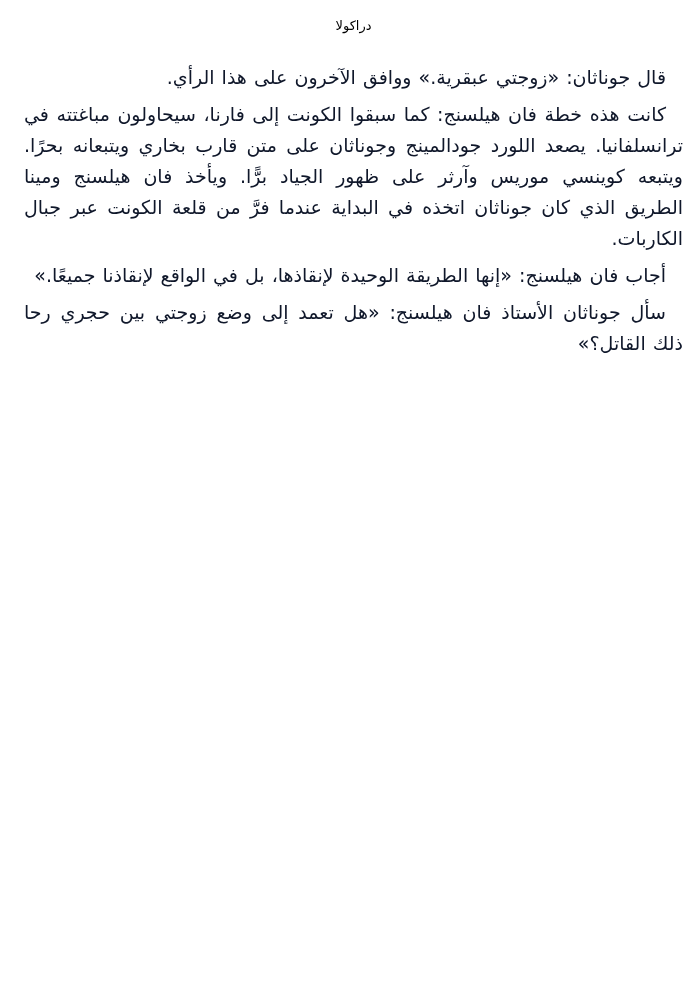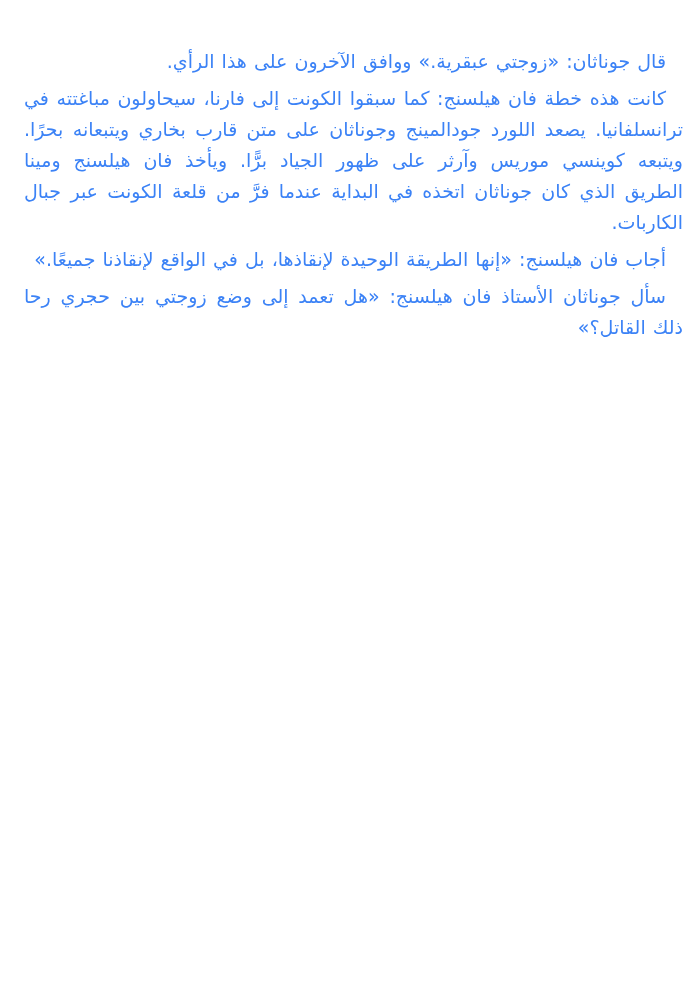--- a/index.html
+++ b/index.html
@@ -25,32 +25,33 @@
       color: #000000;
       letter-spacing: 0.2px;
     }
     .body-text {
       direction: rtl;
       margin-top: 28px;
       font-size: 19px;
       line-height: 31px;
       text-align: justify;
       text-justify: inter-word;
-      color: #3b82f6;
+      color: #0f172a;
     }
     .para {
       margin: 0 0 6px 0;
       text-indent: 17px;
       word-spacing: 1px;
     }
   </style>
 </head>
 <body>
 
 <div class="page">
+  <div class="running-header">دراكولا</div>
 
   <div class="body-text" dir="rtl" lang="ar">
     <p class="para">قال جوناثان: «زوجتي عبقرية.» ووافق الآخرون على هذا الرأي.</p>
     <p class="para">كانت هذه خطة فان هيلسنج: كما سبقوا الكونت إلى فارنا، سيحاولون مباغتته في ترانسلفانيا. يصعد اللورد جودالمينج وجوناثان على متن قارب بخاري ويتبعانه بحرًا. ويتبعه كوينسي موريس وآرثر على ظهور الجياد برًّا. ويأخذ فان هيلسنج ومينا الطريق الذي كان جوناثان اتخذه في البداية عندما فرَّ من قلعة الكونت عبر جبال الكاربات.</p>
     <p class="para">أجاب فان هيلسنج: «إنها الطريقة الوحيدة لإنقاذها، بل في الواقع لإنقاذنا جميعًا.»</p>
     <p class="para">سأل جوناثان الأستاذ فان هيلسنج: «هل تعمد إلى وضع زوجتي بين حجري رحا ذلك القاتل؟»</p>
   </div>
 </div>
 
 </body></html>

